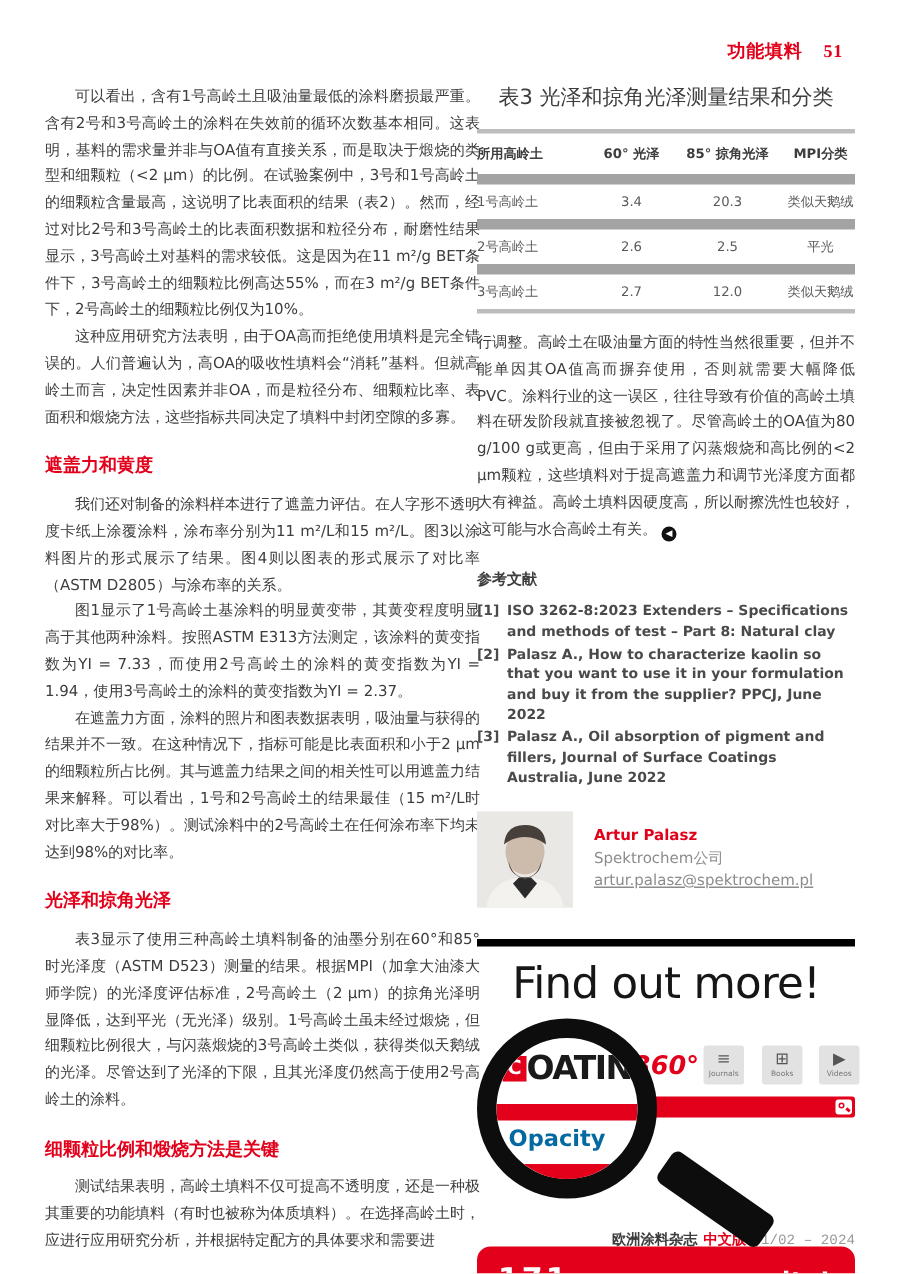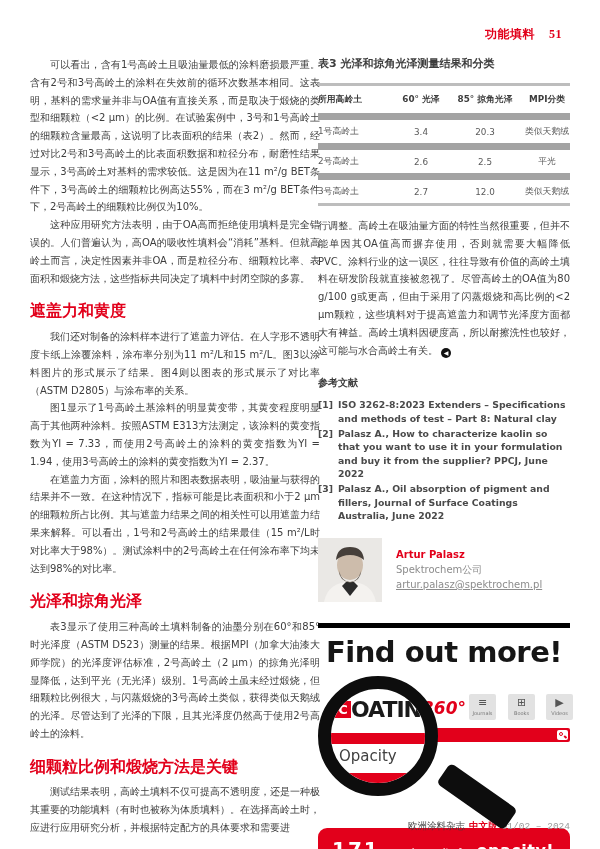--- a/index.html
+++ b/index.html
@@ -10,24 +10,24 @@
   
   .hdr { position:absolute; top:26px; right:38px; font-size:12px; font-weight:bold; color:#e2001b; letter-spacing:.5px;font-family:Liberation Serif, serif; }
   .hdr .pgnum { margin-left:14px; color:#e2001b; }
 
   
   .col-left { position:absolute; left:30px; top:56px; width:290px; }
   .col-right { position:absolute; left:318px; top:56px; width:252px; }
 
   .body-txt { font-size:10px; line-height:17.8px; color:#3d3d3d; text-align:justify; }
   .body-txt p { text-indent:2em; }
-  .sec-head { color:#e2001b; font-weight:bold; font-size:16px; margin:15px 0 8px 0; }
-
-  
-  .tbl-title { font-size:11px; font-weight:bold; color:#3d3d3d; }
+  .sec-head { color:#e2001b; font-weight:bold; font-size:12px; margin:15px 0 8px 0; }
+
+  
+  .tbl-title { font-size:14px; font-weight:normal; color:#3d3d3d;text-align:center; }
   .tbl { margin-top:12px; border-top:3px solid #bdbdbd; border-bottom:3px solid #bdbdbd; }
   .t-row { display:grid; grid-template-columns:78px 50px 78px 46px; align-items:center; min-height:30px; font-size:8.8px; color:#5a5a5a; border-top:7px solid #a3a3a3; }
   .t-row:first-child { border-top:none; min-height:27px; font-weight:bold; color:#3d3d3d; }
   .t-c1 { text-align:left; } .t-c2,.t-c3,.t-c4 { text-align:center; }
 
   .closing { margin-top:11px; }
   .end-marker { display:inline-block; width:10px; height:10px; background:#111; border-radius:50%; color:#fff; font-size:6px; line-height:10px; text-align:center; vertical-align:-1px; margin-left:3px; }
 
   .refs-head { font-size:10px; font-weight:bold; color:#3d3d3d; margin-top:17px; }
   .refs { margin-top:8px; }
@@ -38,48 +38,48 @@
   
   .author { display:flex; margin-top:15px; }
   .author-photo { width:64px; height:64px; flex:0 0 64px; background:#e9e7e4; }
   .author-info { margin-left:14px; padding-top:9px; font-size:10px; line-height:15px; }
   .author-name { color:#e2001b; font-weight:bold; }
   .author-co { color:#8c8c8c; }
   .author-mail { color:#8c8c8c; text-decoration:underline; }
 
   
   .ad { margin-top:21px; border-top:5px solid #000; }
-  .ad-headline { text-align:center; font-size:29px; font-weight:bold; color:#161616; margin-top:7px; letter-spacing:-.5px; }
+  .ad-headline { text-align:center; font-size:29px; font-weight:normal; color:#161616; margin-top:7px; letter-spacing:-.5px; }
   .ad-graphic { position:relative; height:152px; margin-top:3px; }
   .logo-suffix { position:absolute; left:104px; top:26px; color:#e2001b; font-weight:bold; font-size:17px; font-style:italic; }
   .ad-btn { position:absolute; top:22px; width:27px; height:26px; background:#e2e2e2; border-radius:2px; text-align:center; }
   .ad-btn-1 { left:151px; } .ad-btn-2 { left:190px; } .ad-btn-3 { left:228px; }
   .ad-btn .glyph { display:block; height:16px; font-size:11px; line-height:17px; color:#555; }
   .ad-btn .lbl { display:block; font-size:5px; color:#777; line-height:6px; }
   .searchbar { position:absolute; left:96px; right:0; top:56px; height:14px; background:#e2001b; border-radius:2px; }
   .search-btn { position:absolute; right:2px; top:2px; width:11px; height:10px; background:#fff; border-radius:2px; }
   .search-btn i { position:absolute; left:2px; top:2px; width:4px; height:4px; border:1.4px solid #e2001b; border-radius:50%; }
   .search-btn b { position:absolute; left:7px; top:6px; width:3px; height:1.5px; background:#e2001b; transform:rotate(40deg); }
   .lens { position:absolute; left:0px; top:4px; width:120px; height:120px; border:13px solid #0d0d0d; border-radius:50%; background:#fff; overflow:hidden; z-index:2; }
   .lens-logo { position:absolute; left:4px; top:12px; white-space:nowrap; }
   .lens-c { display:inline-block; width:16px; height:17px; background:#e2001b; color:#fff; font-weight:bold; font-size:13px; line-height:17px; text-align:center; vertical-align:top; }
   .lens-main { font-weight:800; font-size:22px; letter-spacing:-1px; color:#1a1a1a; line-height:17px; vertical-align:top; }
   .stripe { position:absolute; left:0; right:0; height:11px; background:#e2001b; }
   .stripe-a { top:44px; } .stripe-b { top:84px; }
-  .lens-word { position:absolute; left:8px; top:58px; font-size:15px; font-weight:normal; color:#404040; }
+  .lens-word { position:absolute; left:8px; top:58px; font-size:15px; font-weight:bold; color:#0369a1; }
   .handle { position:absolute; left:118px; top:112px; width:82px; height:25px; background:#0d0d0d; border-radius:5px; transform:rotate(35deg); z-index:1; }
   .ad-results { margin-top:4px; background:#e2001b; border-radius:9px; color:#fff; padding:9px 12px 8px 14px; }
   .res-line1 { display:flex; align-items:baseline; white-space:nowrap; }
   .res-count { font-size:20px; font-weight:bold; letter-spacing:2px; }
   .res-mid { font-size:10px; margin:0 5px; }
   .res-term { font-size:16px; font-weight:800; letter-spacing:.5px; }
 
   
   .ftr { position:absolute; right:30px; bottom:16px; font-size:9.5px; }
-  .ftr-j { font-weight:normal; color:#3d3d3d; }
+  .ftr-j { font-weight:bold; color:#3d3d3d; }
   .ftr-e { font-weight:bold; color:#e2001b; margin-left:4px; }
   .ftr-i { color:#9a9a9a; margin-left:4px;font-family:Liberation Mono, monospace; }
 </style>
 </head>
 <body>
 
 <div class="page">
 
   <div class="hdr">
     <span>功能填料</span><span class="pgnum">51</span>

